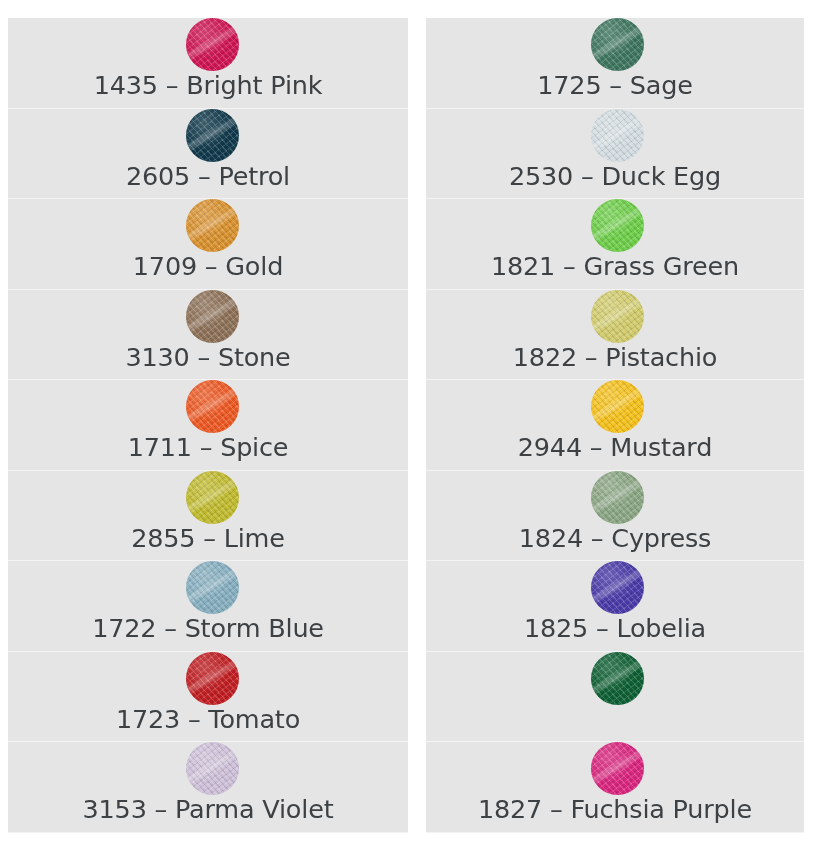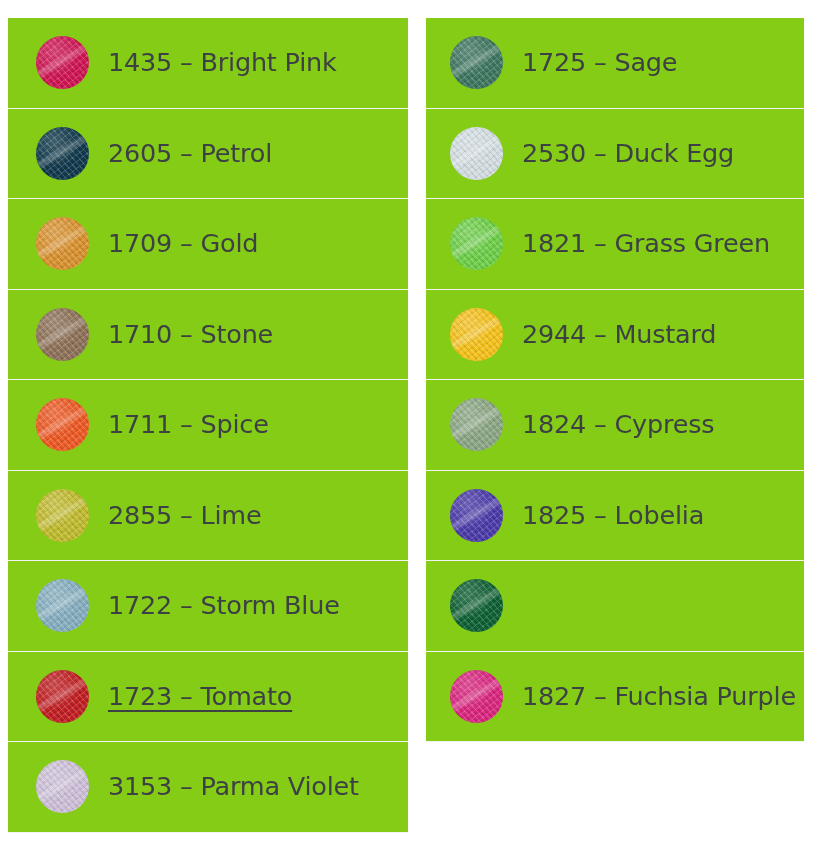--- a/index.html
+++ b/index.html
@@ -37,26 +37,26 @@
     padding-right: 6px;
   }
   .swatch-column.col-right {
     padding-left: 12px;
     padding-right: 24px;
   }
 
   .swatch-row {
     height: 90.5px;
     display: flex;
-    flex-direction: row;
+    flex-direction: column;
     align-items: center;
     border-bottom: 1.5px solid #f3f3f4;
     box-sizing: border-box;
     cursor: pointer;
-    background: #84cc16;
+    background: #e5e5e5;
   }
 
   .col-right .swatch-row:first-child {
     margin-top: 0;
   }
 
   
   .swatch-dot {
     width: 53px;
     height: 53px;
@@ -119,21 +119,20 @@
     font-family: "DejaVu Sans", "Liberation Sans", sans-serif;
     font-size: 25.5px;
     font-weight: 400;
     letter-spacing: -0.2px;
     color: #3d4144;
     line-height: 1.15;
     white-space: nowrap;
   }
 
   .swatch-row.is-active .swatch-label {
-    text-decoration: underline;
     text-underline-offset: 5px;
     text-decoration-thickness: 2px;
   }
 </style>
 </head>
 <body>
 
 <div class="swatch-board">
 
   <div class="swatch-column col-left">
@@ -144,21 +143,21 @@
       <div class="swatch-row">
         <span class="swatch-dot" style="background-color: rgb(18, 58, 76);"></span>
         <span class="swatch-label">2605 – Petrol</span>
       </div>
       <div class="swatch-row">
         <span class="swatch-dot" style="background-color: rgb(216, 145, 47);"></span>
         <span class="swatch-label">1709 – Gold</span>
       </div>
       <div class="swatch-row">
         <span class="swatch-dot" style="background-color: rgb(141, 113, 88);"></span>
-        <span class="swatch-label">1710 – Stone</span>
+        <span class="swatch-label">3130 – Stone</span>
       </div>
       <div class="swatch-row">
         <span class="swatch-dot" style="background-color: rgb(236, 89, 36);"></span>
         <span class="swatch-label">1711 – Spice</span>
       </div>
       <div class="swatch-row">
         <span class="swatch-dot" style="background-color: rgb(192, 186, 47);"></span>
         <span class="swatch-label">2855 – Lime</span>
       </div>
       <div class="swatch-row">
@@ -181,20 +180,24 @@
       </div>
       <div class="swatch-row">
         <span class="swatch-dot" style="background-color: rgb(211, 221, 225);"></span>
         <span class="swatch-label">2530 – Duck Egg</span>
       </div>
       <div class="swatch-row">
         <span class="swatch-dot" style="background-color: rgb(110, 206, 74);"></span>
         <span class="swatch-label">1821 – Grass Green</span>
       </div>
       <div class="swatch-row">
+        <span class="swatch-dot" style="background-color: rgb(209, 203, 109);"></span>
+        <span class="swatch-label">1822 – Pistachio</span>
+      </div>
+      <div class="swatch-row">
         <span class="swatch-dot" style="background-color: rgb(244, 192, 28);"></span>
         <span class="swatch-label">2944 – Mustard</span>
       </div>
       <div class="swatch-row">
         <span class="swatch-dot" style="background-color: rgb(139, 166, 132);"></span>
         <span class="swatch-label">1824 – Cypress</span>
       </div>
       <div class="swatch-row">
         <span class="swatch-dot" style="background-color: rgb(75, 59, 168);"></span>
         <span class="swatch-label">1825 – Lobelia</span>

